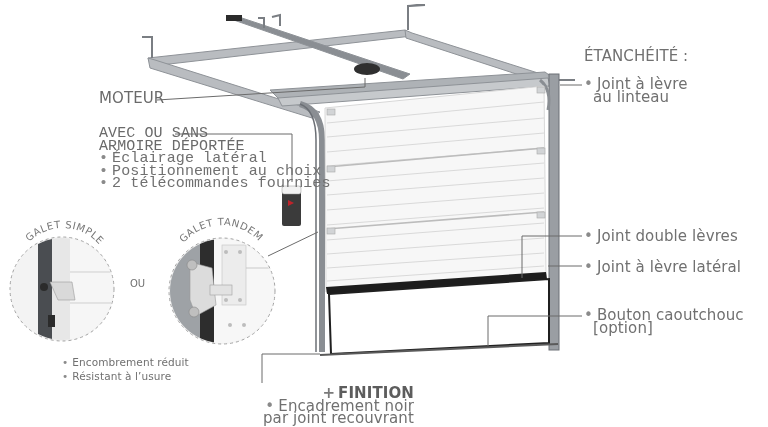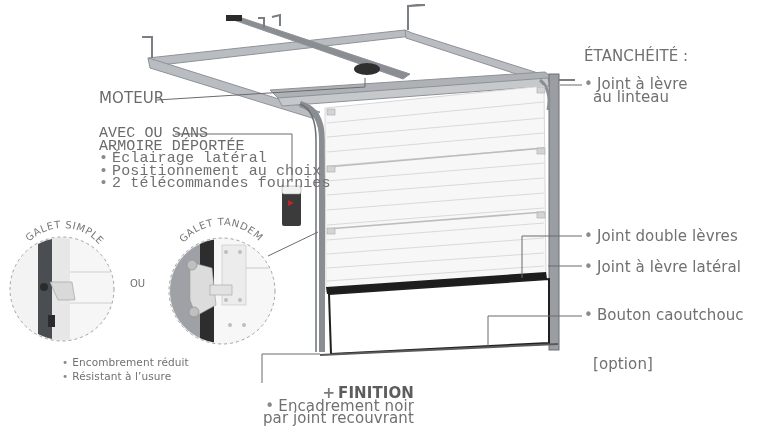--- a/index.html
+++ b/index.html
@@ -179,21 +179,21 @@
 
   <div class="lbl" style="left:584px; top:50px;">ÉTANCHÉITÉ :</div>
   <div class="lbl" style="left:584px; top:78px;">
     <div class="bl">Joint à lèvre</div>
     <div style="padding-left:9px;">au linteau</div>
   </div>
   <div class="lbl bl" style="left:584px; top:230px;">Joint double lèvres</div>
   <div class="lbl bl" style="left:584px; top:261px;">Joint à lèvre latéral</div>
   <div class="lbl" style="left:584px; top:309px;">
     <div class="bl">Bouton caoutchouc</div>
-    <div style="padding-left:9px;margin-top:36px;">[option]</div>
+    <div style="padding-left:9px;">[option]</div>
   </div>
 
   <div class="ou">OU</div>
 
   <div class="lbl big" style="left:62px; top:355px;">
     <div class="bl">Encombrement réduit</div>
     <div class="bl">Résistant à l’usure</div>
   </div>
 
   <div class="lbl" style="left:254px; top:387px;text-align:right;">

